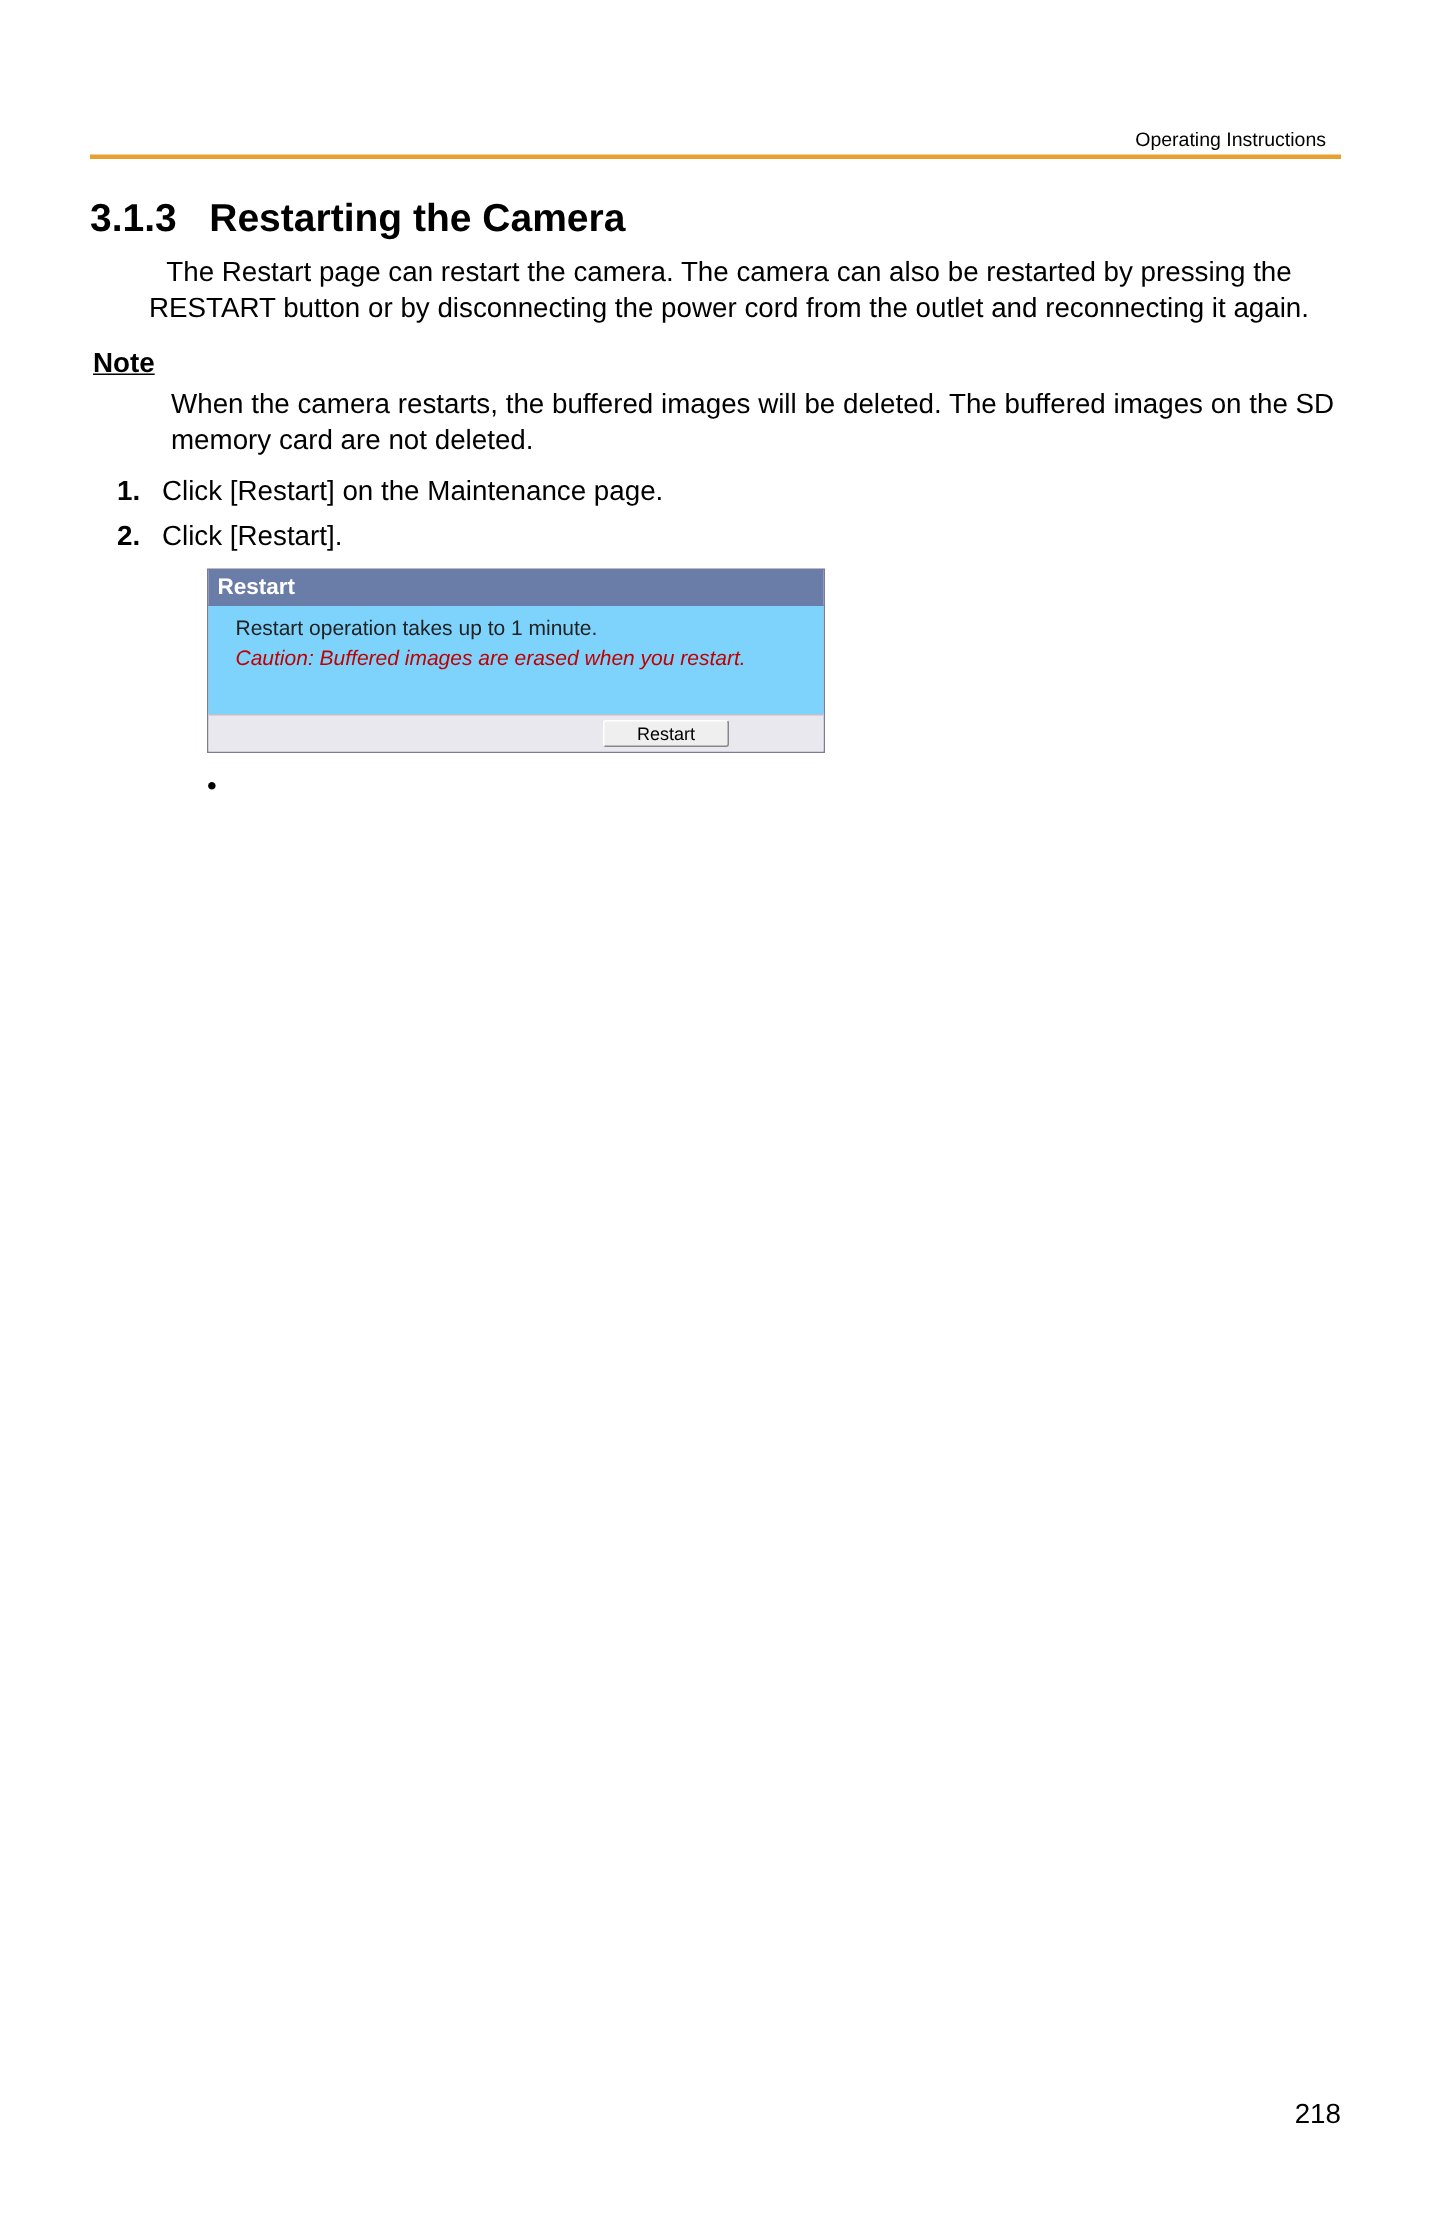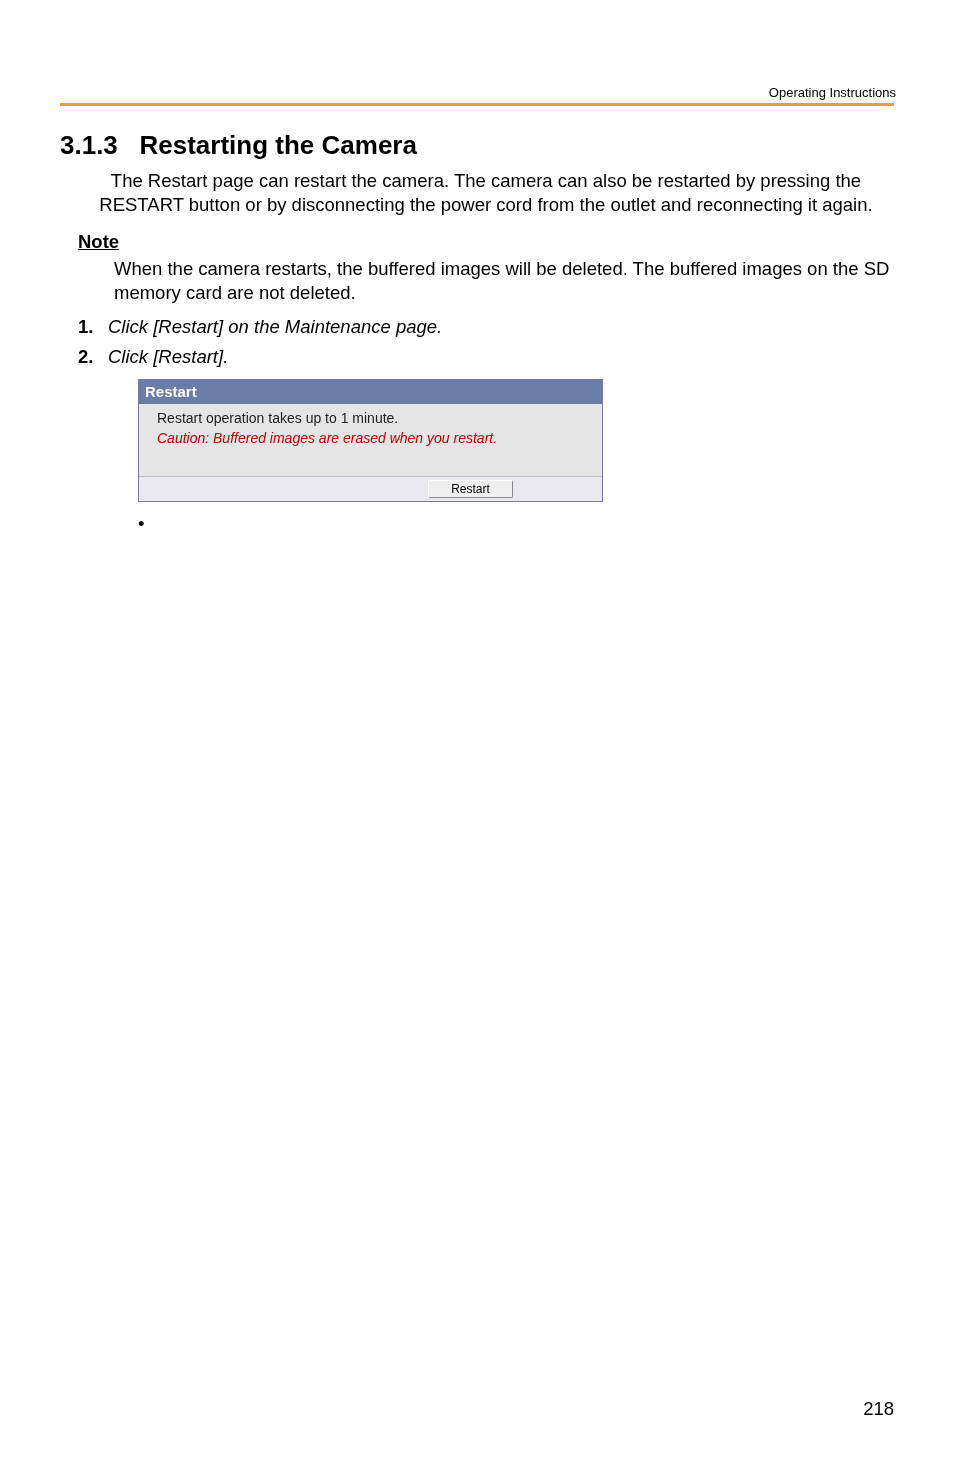--- a/index.html
+++ b/index.html
@@ -12,21 +12,21 @@
   }
   .page {
     padding: 60px 60px 40px 60px;
     box-sizing: border-box;
     min-height: 1475px;
     position: relative;
   }
   .top-right-label {
     position: absolute;
     top: 85px;
-    right: 58px;
+    right: 70px;
     font-size: 13px;
   }
   .orange-rule {
     border: none;
     border-top: 3px solid #e8a030;
     margin: 0 0 8px 0;
     position: absolute;
     top: 103px;
     left: 60px;
     right: 60px;
@@ -39,62 +39,61 @@
   .body-text {
     font-size: 18.5px;
     line-height: 1.3;
     margin: 0 0 14px 18px;
     text-align: center;
   }
   .note-head {
     font-size: 18.5px;
     font-weight: bold;
     text-decoration: underline;
-    margin: 0 0 4px 18px;
+    margin: 0 0 4px 2px;
   }
   .note-body {
     font-size: 18.5px;
     line-height: 1.3;
     margin: 0 0 10px 54px;
   }
   .step-row {
     display: flex;
     align-items: baseline;
     margin: 0 0 6px 18px;
     font-size: 18.5px;
   }
   .step-num {
     font-weight: bold;
     width: 30px;
     flex-shrink: 0;
   }
   .step-text {
     line-height: 1.3;
-    font-style: italic;
   }
   .panel-wrap {
     margin: 10px 0 10px 78px;
-    width: 465px;
+    width: 412px;
   }
   .panel {
     border: 1px solid #7a7a9a;
     background: #f6f6fb;
     display: flex;
     flex-direction: column;
   }
   .panel-header {
     background: #6a7ca8;
     color: #ffffff;
     font-weight: bold;
     font-size: 15px;
     padding: 3px 6px;
     border-bottom: 1px solid #6a7ca8;
   }
   .panel-body {
-    background: #e5e5e5;
+    background: #7dd3fc;
     padding: 4px 0 28px 0;
   }
   .panel-line1 {
     font-size: 14px;
     color: #222;
     padding: 2px 18px;
   }
   .panel-line2 {
     font-size: 14px;
     color: #c00000;

